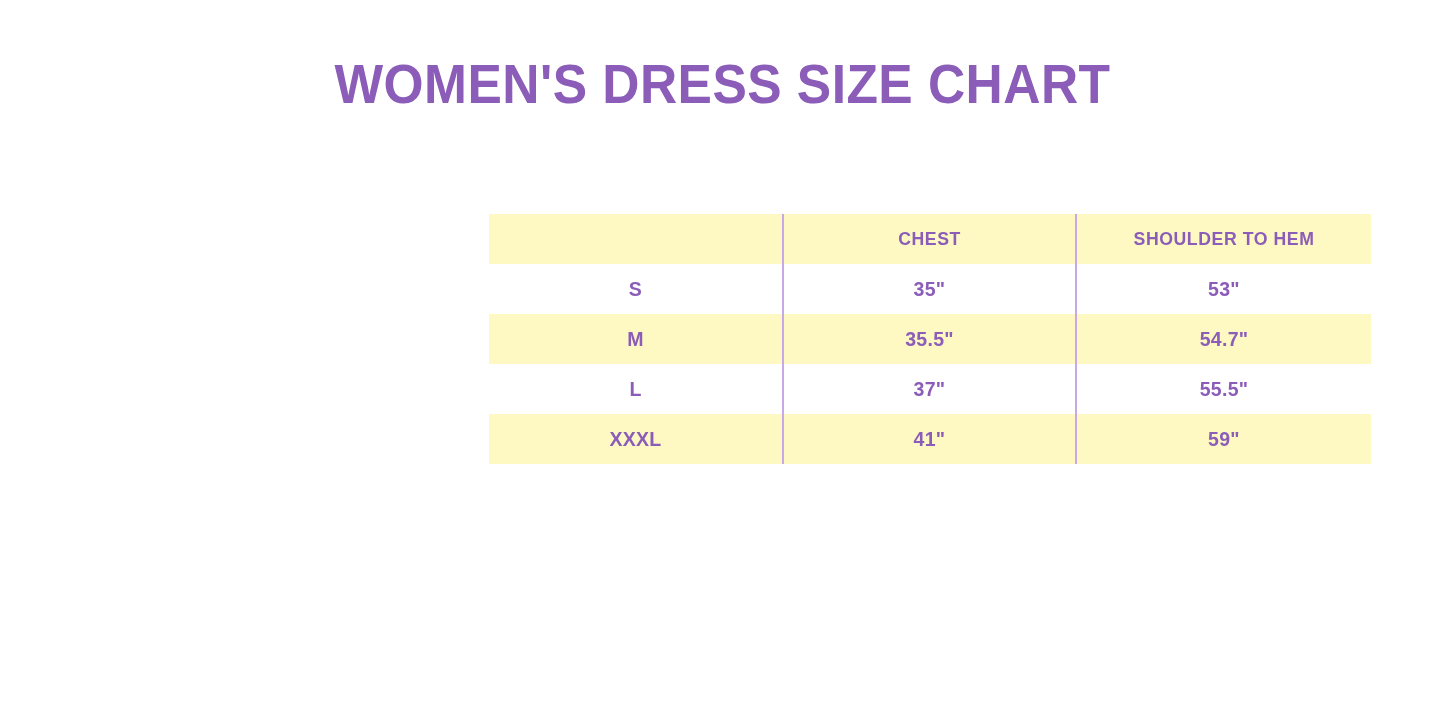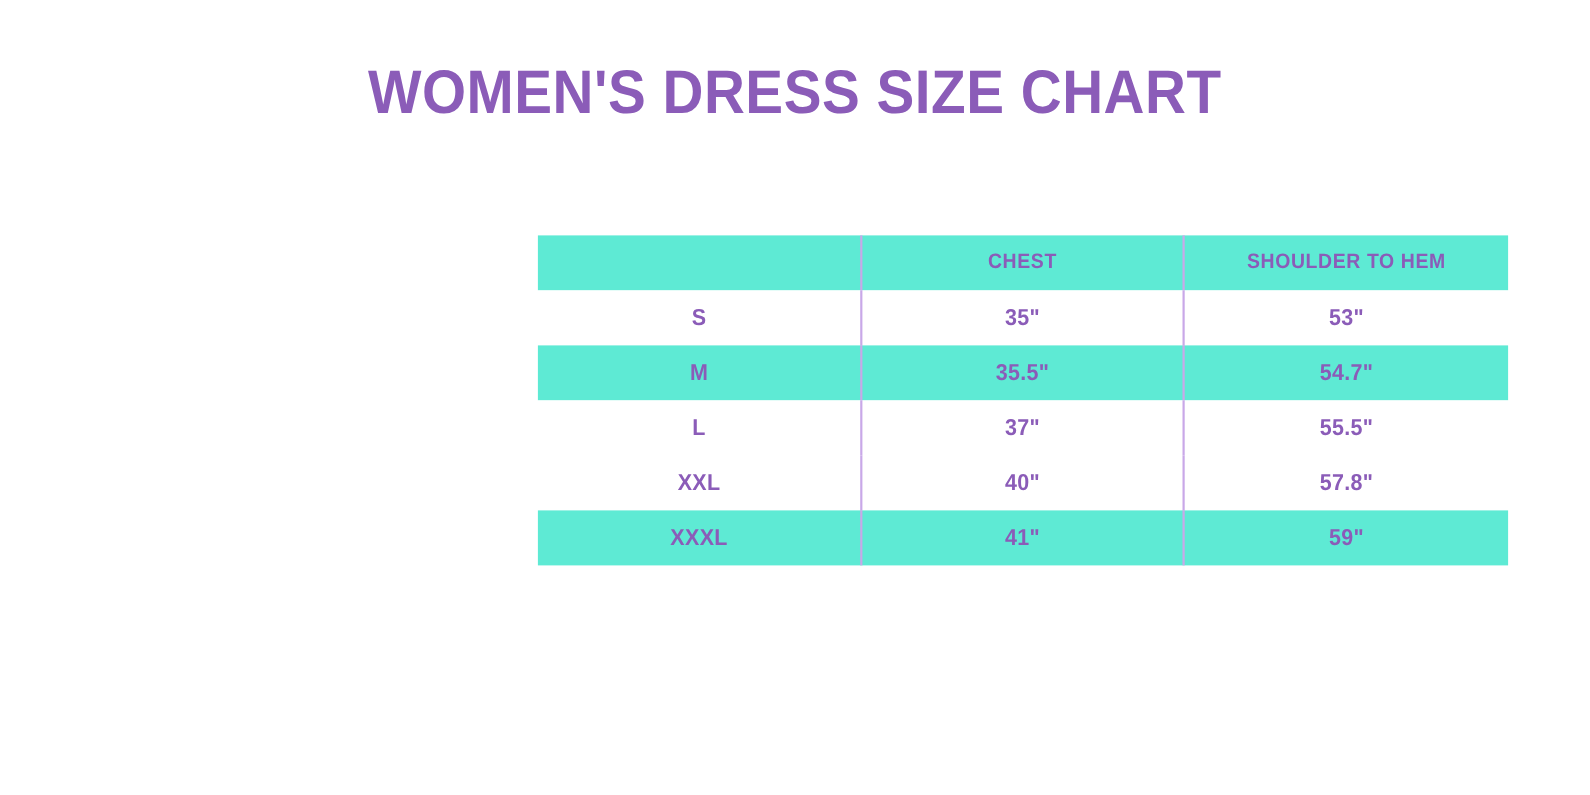--- a/index.html
+++ b/index.html
@@ -80,21 +80,21 @@
   }
 
   table.size-table td {
     font-size: 21px;
     letter-spacing: 0.3px;
   }
 
   
   tr.band th,
   tr.band td {
-    background: #5eead4;
+    background: #fef9c3;
   }
 
   tr.plain th,
   tr.plain td {
     background: #FFFFFF;
   }
 
   
   table.size-table th.col-chest,
   table.size-table td.col-chest,
@@ -168,31 +168,20 @@
             </td>
           <td class="col-chest">
               <span class="cell-inner">37"</span>
             </td>
           <td class="col-hem">
               <span class="cell-inner">55.5"</span>
             </td>
         </tr>
 
 
-        <tr class="plain">
-          <td class="col-size">
-              <span class="cell-inner">XXL</span>
-            </td>
-          <td class="col-chest">
-              <span class="cell-inner">40"</span>
-            </td>
-          <td class="col-hem">
-              <span class="cell-inner">57.8"</span>
-            </td>
-        </tr>
 
         <tr class="band">
           <td class="col-size">
               <span class="cell-inner">XXXL</span>
             </td>
           <td class="col-chest">
               <span class="cell-inner">41"</span>
             </td>
           <td class="col-hem">
               <span class="cell-inner">59"</span>

